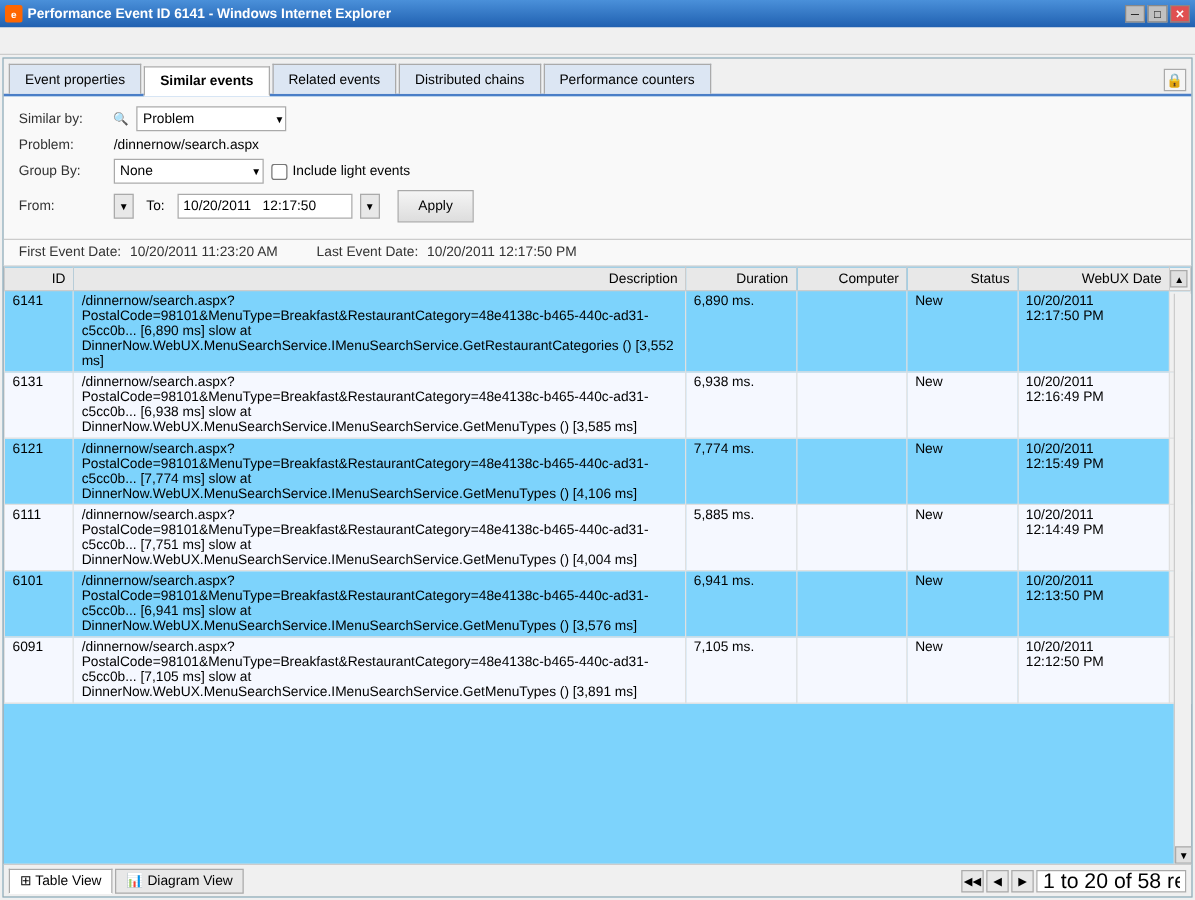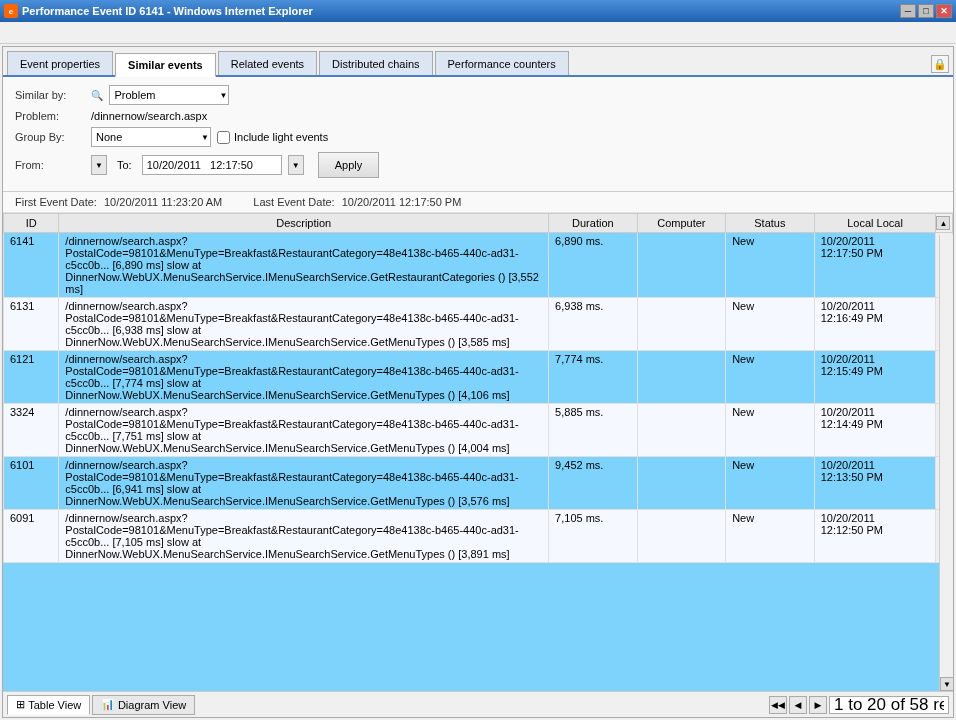--- a/index.html
+++ b/index.html
@@ -169,21 +169,21 @@
     }
     table {
       width: 100%;
       border-collapse: collapse;
       font-size: 11px;
     }
     thead th {
       background: #e8e8e8;
       border: 1px solid #ccc;
       padding: 3px 6px;
-      text-align: center;
+      text-align: right;
       font-weight: normal;
       position: sticky;
       top: 0;
       z-index: 2;
       white-space: nowrap;
     }
     tbody tr:nth-child(even) { background: #f5f8ff; }
     tbody td {
       border: 1px solid #e0e0e0;
       padding: 2px 6px;
@@ -315,21 +315,21 @@
   <div id="table-container" style="position:relative; overflow:hidden; flex:1;">
     <div style="overflow:auto; height:100%; position:relative;">
       <table>
         <thead>
           <tr>
             <th style="width:50px;">ID</th>
             <th style="width:430px;">Description</th>
             <th style="width:80px;">Duration</th>
             <th style="width:80px;">Computer</th>
             <th style="width:80px;">Status</th>
-            <th style="width:110px;">Local Local</th>
+            <th style="width:110px;">WebUX Date</th>
             <th style="width:14px; background:#f0f0f0; padding:0; border:1px solid #ccc;">
               <div class="scroll-up">▲</div>
             </th>
           </tr>
         </thead>
         <tbody id="table-body">
         <tr>
               <td style="white-space: pre-line;">6141</td>
               <td style="white-space: pre-line;">/dinnernow/search.aspx?PostalCode=98101&amp;MenuType=Breakfast&amp;RestaurantCategory=48e4138c-b465-440c-ad31-c5cc0b... [6,890 ms] slow at DinnerNow.WebUX.MenuSearchService.IMenuSearchService.GetRestaurantCategories () [3,552 ms]</td>
               <td style="white-space: pre-line;">6,890 ms.</td>
@@ -353,33 +353,33 @@
               <td style="white-space: pre-line;">6121</td>
               <td style="white-space: pre-line;">/dinnernow/search.aspx?PostalCode=98101&amp;MenuType=Breakfast&amp;RestaurantCategory=48e4138c-b465-440c-ad31-c5cc0b... [7,774 ms] slow at DinnerNow.WebUX.MenuSearchService.IMenuSearchService.GetMenuTypes () [4,106 ms]</td>
               <td style="white-space: pre-line;">7,774 ms.</td>
               <td style="white-space: pre-line;"></td>
               <td style="white-space: pre-line;">New</td>
               <td style="white-space: pre-line;">10/20/2011
 12:15:49 PM</td>
               <td style="width: 14px; background: rgb(240, 240, 240); border: 1px solid rgb(224, 224, 224); padding: 0px;"></td>
             </tr>
             <tr>
-              <td style="white-space: pre-line;">3324</td>
+              <td style="white-space: pre-line;">6111</td>
               <td style="white-space: pre-line;">/dinnernow/search.aspx?PostalCode=98101&amp;MenuType=Breakfast&amp;RestaurantCategory=48e4138c-b465-440c-ad31-c5cc0b... [7,751 ms] slow at DinnerNow.WebUX.MenuSearchService.IMenuSearchService.GetMenuTypes () [4,004 ms]</td>
               <td style="white-space: pre-line;">5,885 ms.</td>
               <td style="white-space: pre-line;"></td>
               <td style="white-space: pre-line;">New</td>
               <td style="white-space: pre-line;">10/20/2011
 12:14:49 PM</td>
               <td style="width: 14px; background: rgb(240, 240, 240); border: 1px solid rgb(224, 224, 224); padding: 0px;"></td>
             </tr>
             <tr>
               <td style="white-space: pre-line;">6101</td>
               <td style="white-space: pre-line;">/dinnernow/search.aspx?PostalCode=98101&amp;MenuType=Breakfast&amp;RestaurantCategory=48e4138c-b465-440c-ad31-c5cc0b... [6,941 ms] slow at DinnerNow.WebUX.MenuSearchService.IMenuSearchService.GetMenuTypes () [3,576 ms]</td>
-              <td style="white-space: pre-line;">9,452 ms.</td>
+              <td style="white-space: pre-line;">6,941 ms.</td>
               <td style="white-space: pre-line;"></td>
               <td style="white-space: pre-line;">New</td>
               <td style="white-space: pre-line;">10/20/2011
 12:13:50 PM</td>
               <td style="width: 14px; background: rgb(240, 240, 240); border: 1px solid rgb(224, 224, 224); padding: 0px;"></td>
             </tr>
             <tr>
               <td style="white-space: pre-line;">6091</td>
               <td style="white-space: pre-line;">/dinnernow/search.aspx?PostalCode=98101&amp;MenuType=Breakfast&amp;RestaurantCategory=48e4138c-b465-440c-ad31-c5cc0b... [7,105 ms] slow at DinnerNow.WebUX.MenuSearchService.IMenuSearchService.GetMenuTypes () [3,891 ms]</td>
               <td style="white-space: pre-line;">7,105 ms.</td>

